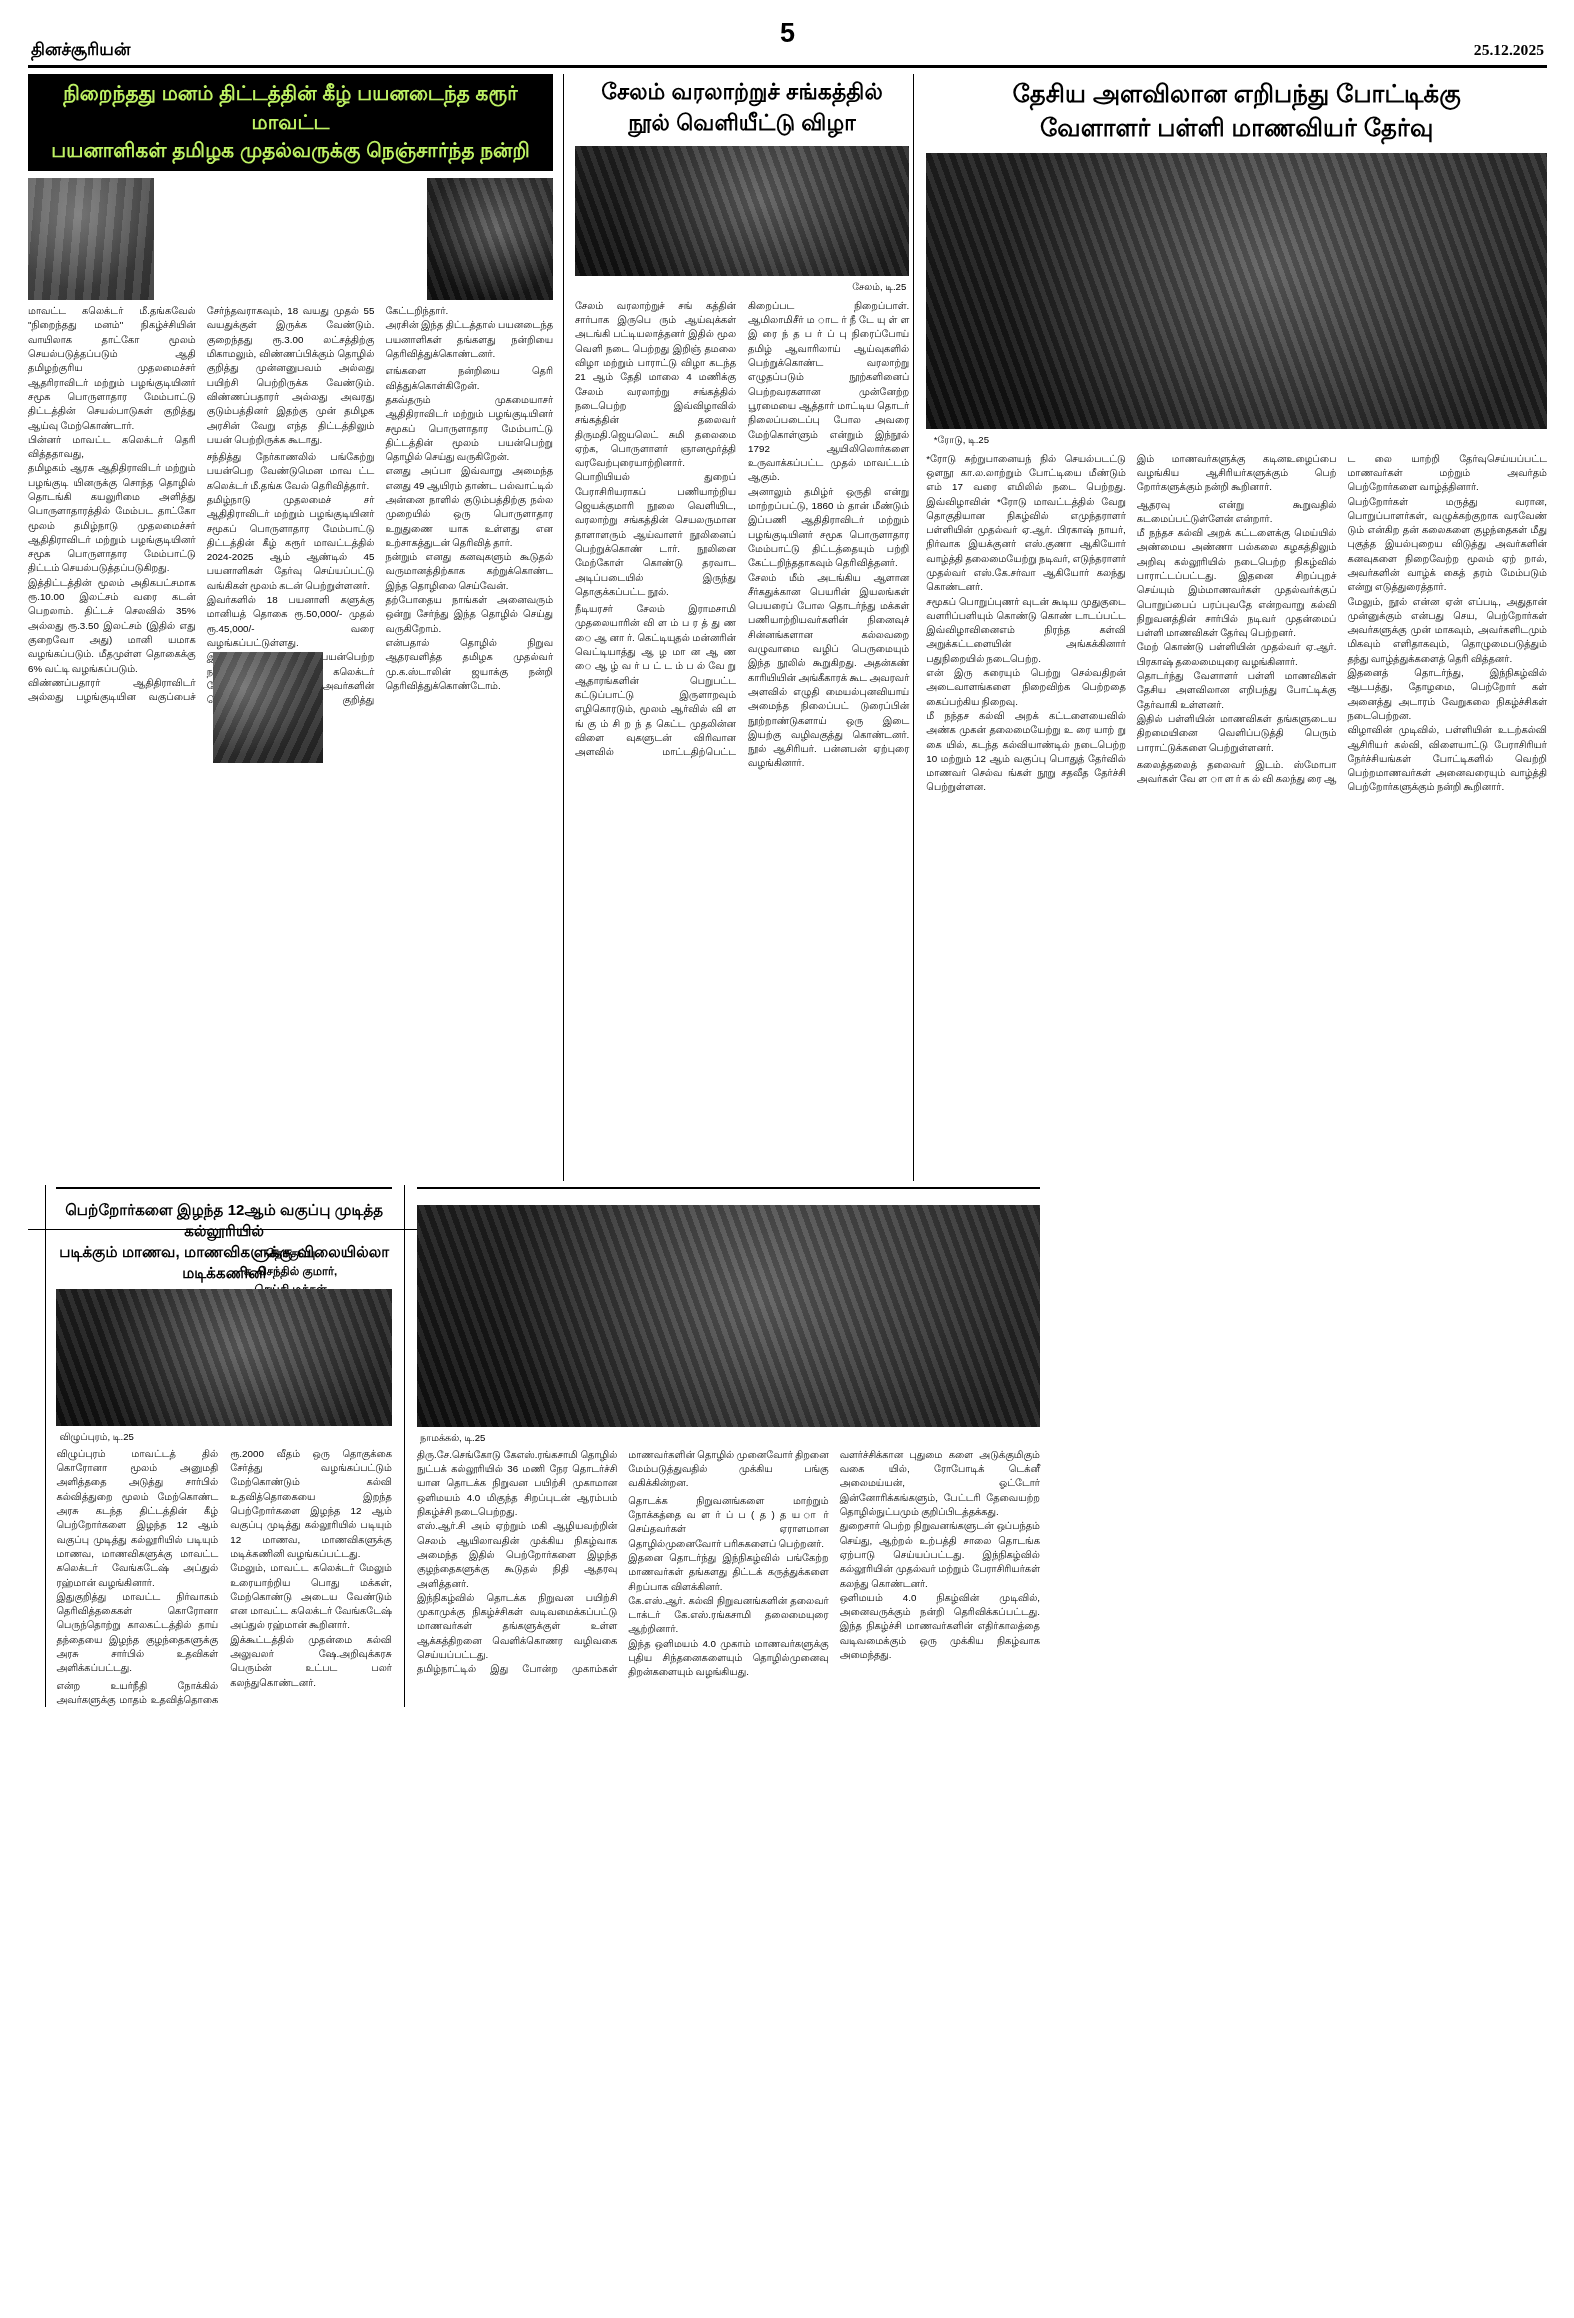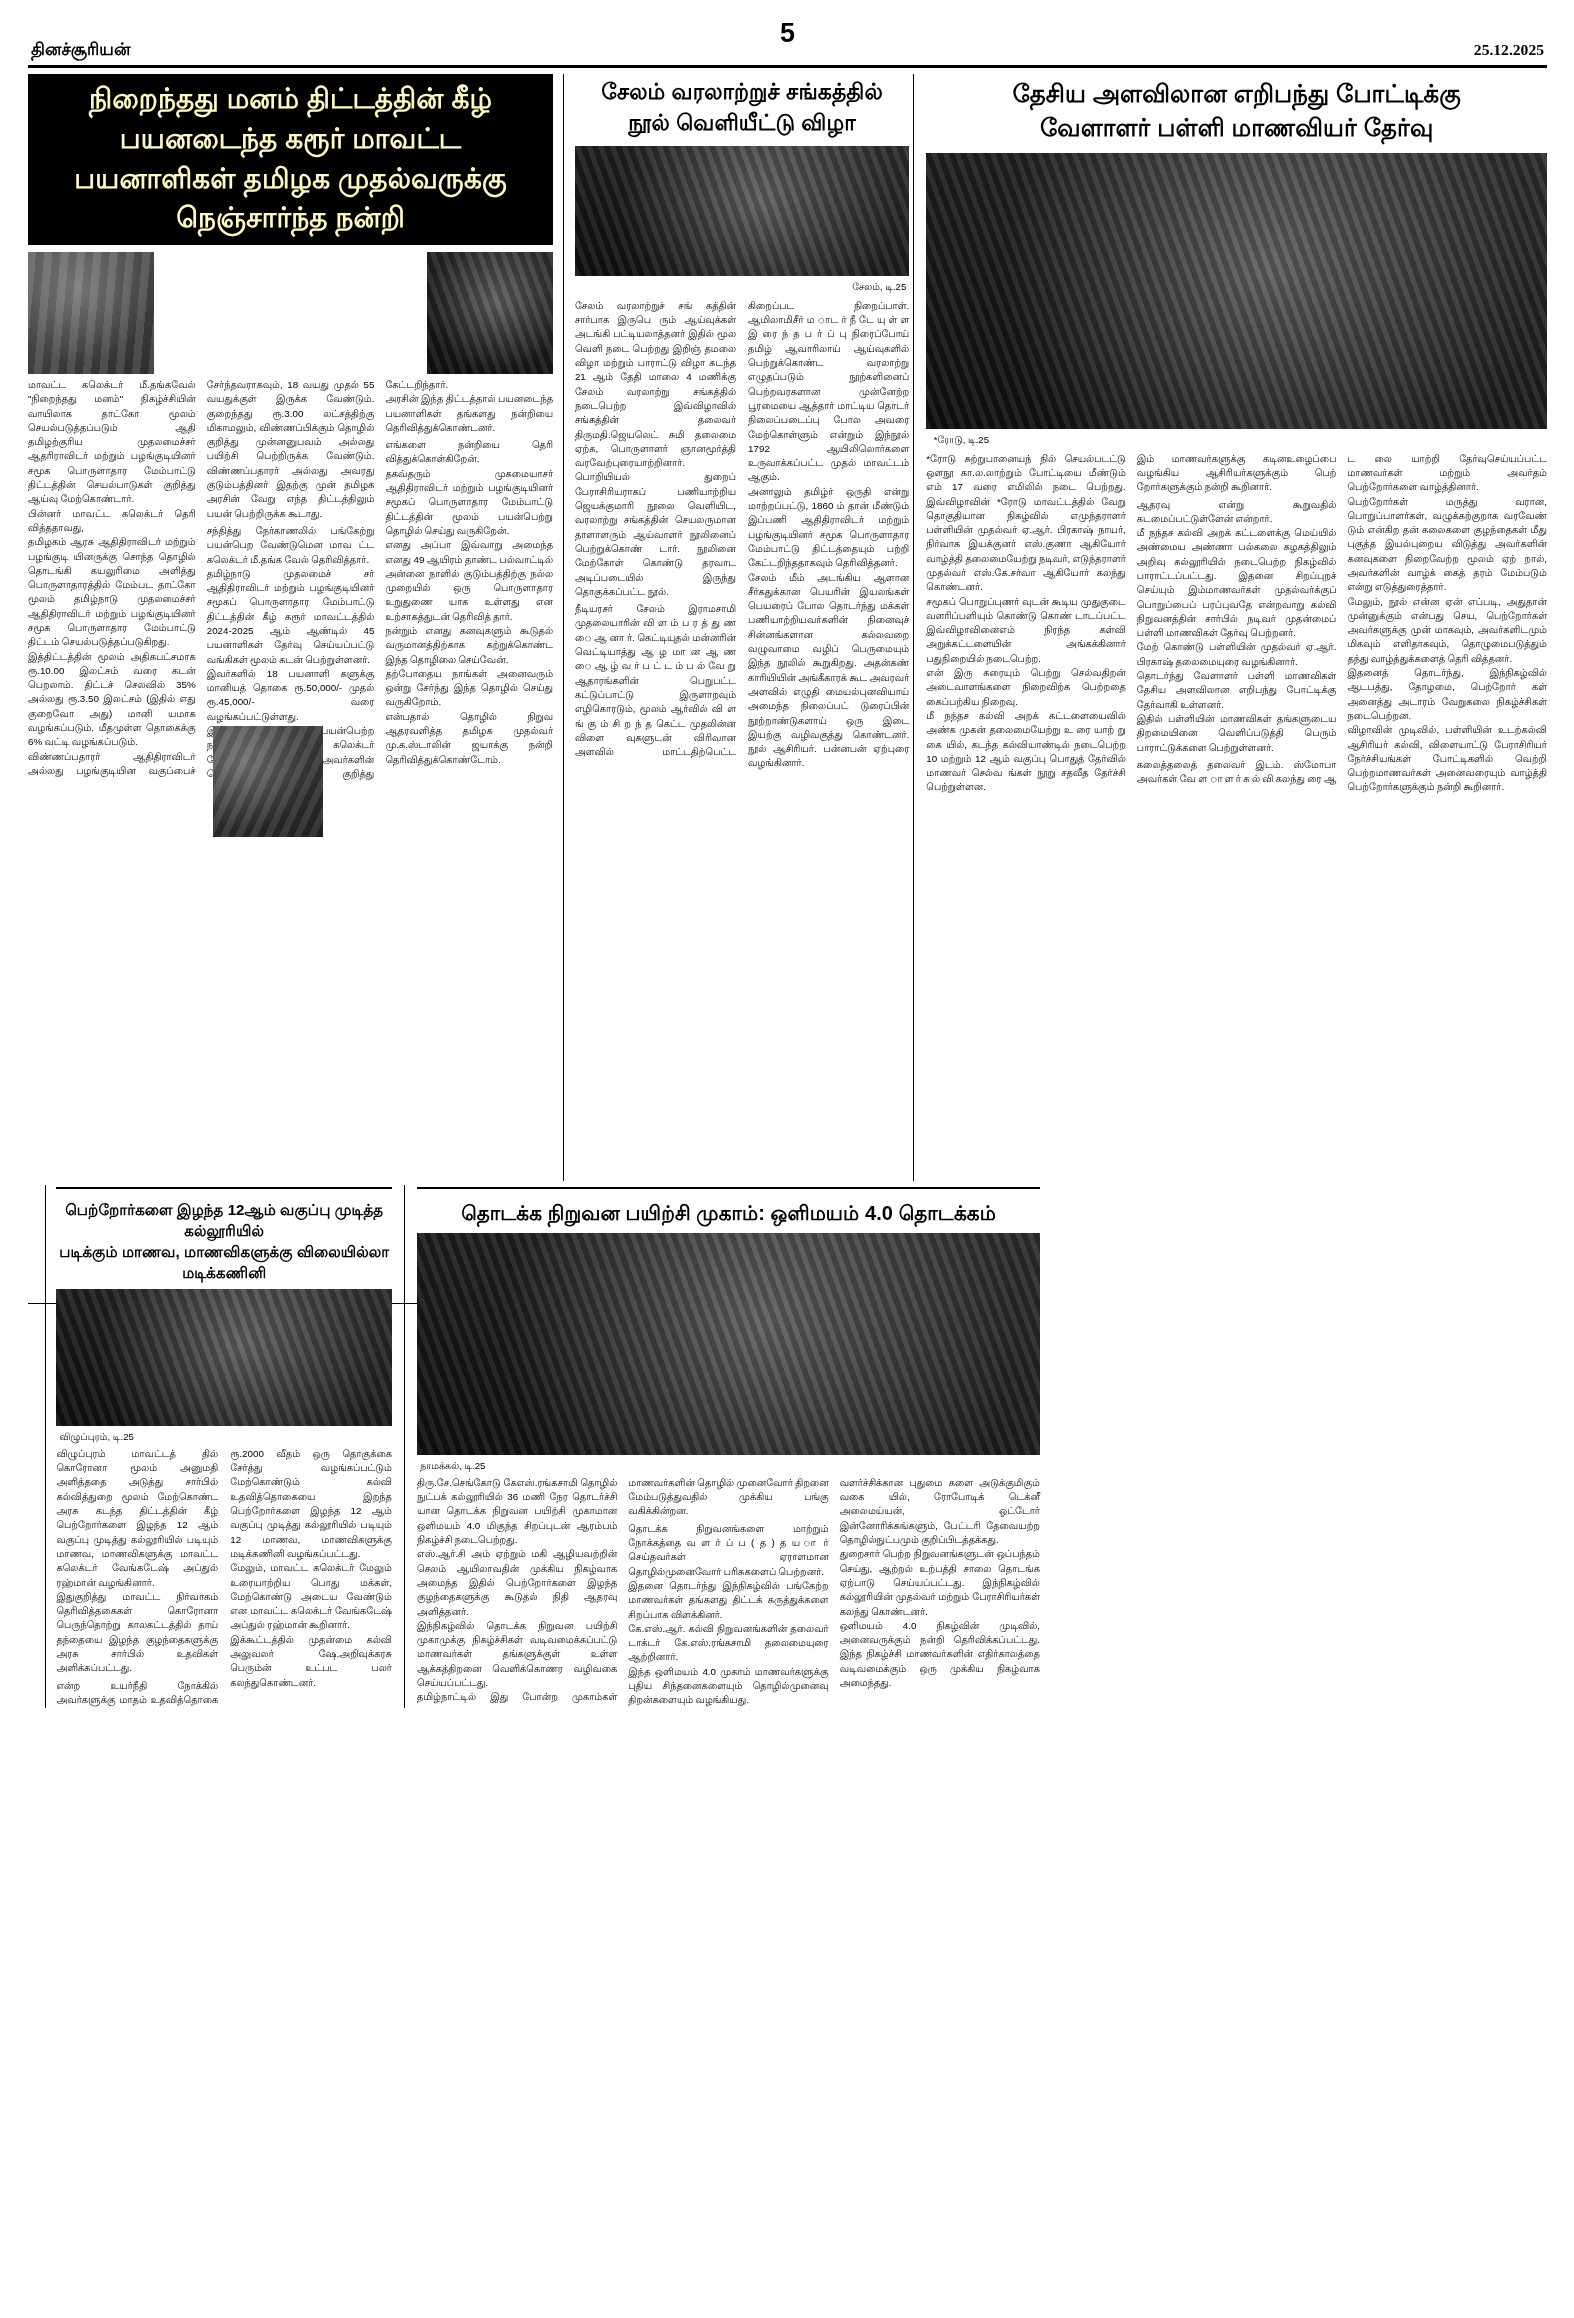--- a/index.html
+++ b/index.html
@@ -21,22 +21,22 @@
   .rule-thick { border-top:3.7px solid #000; margin-top:3px; }
 
   
   .top-region { display:flex; margin-top:6px; height:1107px; }
   .col-a { width:527px; }
   .col-b { width:347px; border-left:1.5px solid #000; padding-left:10.4px; margin-left:10.4px; }
   .col-c { width:636px; border-left:1.5px solid #000; padding-left:12px; margin-left:4px; }
 
   
   .hl-black {
-    background:#000; color:#fef9c3; text-align:center;
-    font-size:28px; font-weight:bold; line-height:1.42;
+    background:#000; color:#bef264; text-align:center;
+    font-size:20px; font-weight:bold; line-height:1.42;
     padding:5.2px 6px 6.7px 6px; letter-spacing:0.1px;
   }
   .hl-plain {
     text-align:center; font-size:22px; font-weight:bold; line-height:1.40;
     padding:3px 1.5px 6px 1.5px; letter-spacing:0.1px;
   }
   .hl-plain.big { font-size:24.4px; }
 
   
   .photo { background:#8d8d8d; position:relative; overflow:hidden; }
@@ -203,21 +203,20 @@
 இதுகுறித்து மாவட்ட நிர்வாகம் தெரிவித்தகைகள் கொரோனா பெருந்தொற்று காலகட்டத்தில் தாய் தந்தையை இழந்த குழந்தைகளுக்கு அரசு சார்பில் உதவிகள் அளிக்கப்பட்டது.</p>
         <p style="white-space:pre-line">என்ற உயர்நீதி நோக்கில் அவர்களுக்கு மாதம் உதவித்தொகை ரூ.2000 வீதம் ஒரு தொகுக்கை சேர்த்து வழங்கப்பட்டும் மேற்கொண்டும் கல்வி உதவித்தொகையை இறந்த பெற்றோர்களை இழந்த 12 ஆம் வகுப்பு முடித்து கல்லூரியில் படியும் 12 மாணவ, மாணவிகளுக்கு மடிக்கணினி வழங்கப்பட்டது.
 மேலும், மாவட்ட கலெக்டர் மேலும் உரையாற்றிய பொது மக்கள், மேற்கொண்டு அடைய வேண்டும் என மாவட்ட கலெக்டர் வேங்கடேஷ் அப்துல் ரஹ்மான் கூறினார்.
 இக்கூட்டத்தில் முதன்மை கல்வி அலுவலர் ஷே.அறிவுக்கரசு பெரும்ன் உட்பட பலர் கலந்துகொண்டனர்.</p>
       </div>
     </div>
 
     <div class="br">
       <div class="hr-med" style="margin-top:1.5px;"></div>
       <div class="hl-plain" style="font-size:20px;">
-        <div>தொடக்க நிறுவன பயிற்சி முகாம்: ஒளிமயம் 4.0 தொடக்கம்</div>
       </div>
       <div class="photo dark" style="width:100%; height:222px;"></div>
       <div class="caption" style="text-align:left;">நாமக்கல், டி.25</div>
       <div class="body-text cols3">
         <p style="white-space:pre-line">திரு.சே.செங்கோடு கேஎஸ்.ரங்கசாமி தொழில் நுட்பக் கல்லூரியில் 36 மணி நேர தொடர்ச்சி யான தொடக்க நிறுவன பயிற்சி முகாமான ஒளிமயம் 4.0 மிகுந்த சிறப்புடன் ஆரம்பம் நிகழ்ச்சி நடைபெற்றது.
 எஸ்.ஆர்.சி அம் ஏற்றும் மகி ஆழியவற்றின் செலம் ஆயிலாவதின் முக்கிய நிகழ்வாக அமைந்த இதில் பெற்றோர்களை இழந்த குழந்தைகளுக்கு கூடுதல் நிதி ஆதரவு அளித்தனர்.
 இந்நிகழ்வில் தொடக்க நிறுவன பயிற்சி முகாமுக்கு நிகழ்ச்சிகள் வடிவமைக்கப்பட்டு மாணவர்கள் தங்களுக்குள் உள்ள ஆக்கத்திறனை வெளிக்கொணர வழிவகை செய்யப்பட்டது.
 தமிழ்நாட்டில் இது போன்ற முகாம்கள் மாணவர்களின் தொழில் முனைவோர் திறனை மேம்படுத்துவதில் முக்கிய பங்கு வகிக்கின்றன.</p>
         <p style="white-space:pre-line">தொடக்க நிறுவனங்களை மாற்றும் நோக்கத்தை வ ள ர் ப் ப ( த ) த ய ா ர் செய்தவர்கள் ஏராளமான தொழில்முனைவோர் பரிசுகளைப் பெற்றனர்.
 இதனை தொடர்ந்து இந்நிகழ்வில் பங்கேற்ற மாணவர்கள் தங்களது திட்டக் கருத்துக்களை சிறப்பாக விளக்கினர்.

